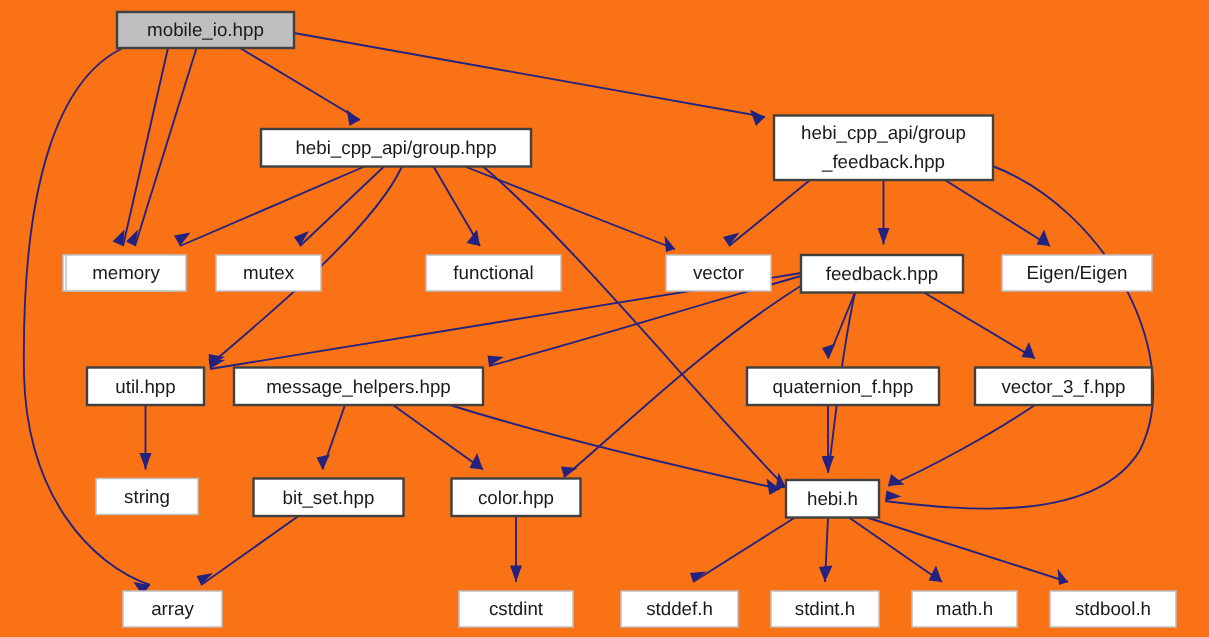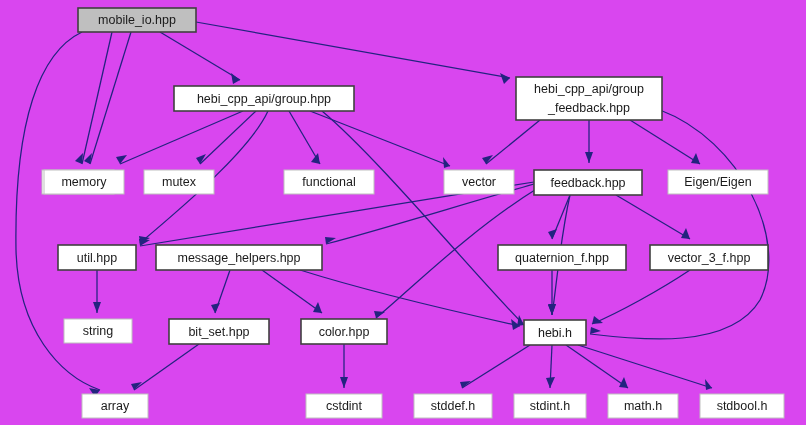--- a/index.html
+++ b/index.html
@@ -4,21 +4,21 @@
 <style>
   html, body {
     margin: 0;
     padding: 0;
     background: #ffffff;
   }
   #graph-root {
     position: relative;
     width: 806px;
     height: 425px;
-    background: #d946ef;
+    background: #f97316;
     font-family: "Liberation Sans", sans-serif;
     overflow: hidden;
   }
   svg.graph-canvas {
     position: absolute;
     left: 0;
     top: 0;
     width: 806px;
     height: 425px;
   }

